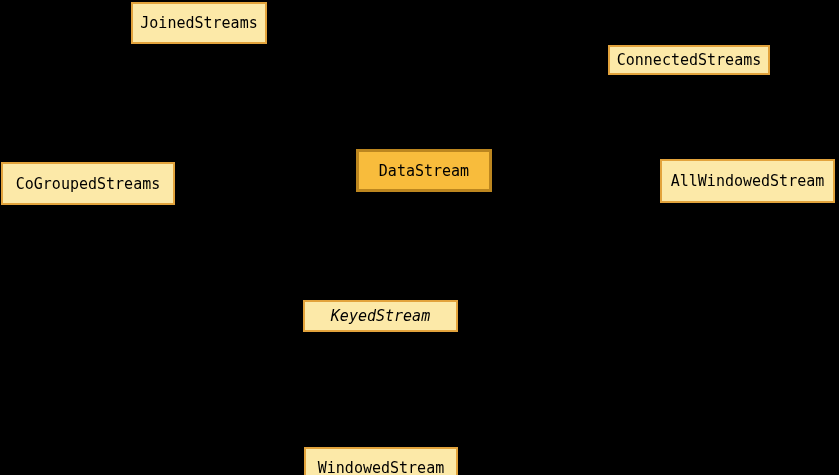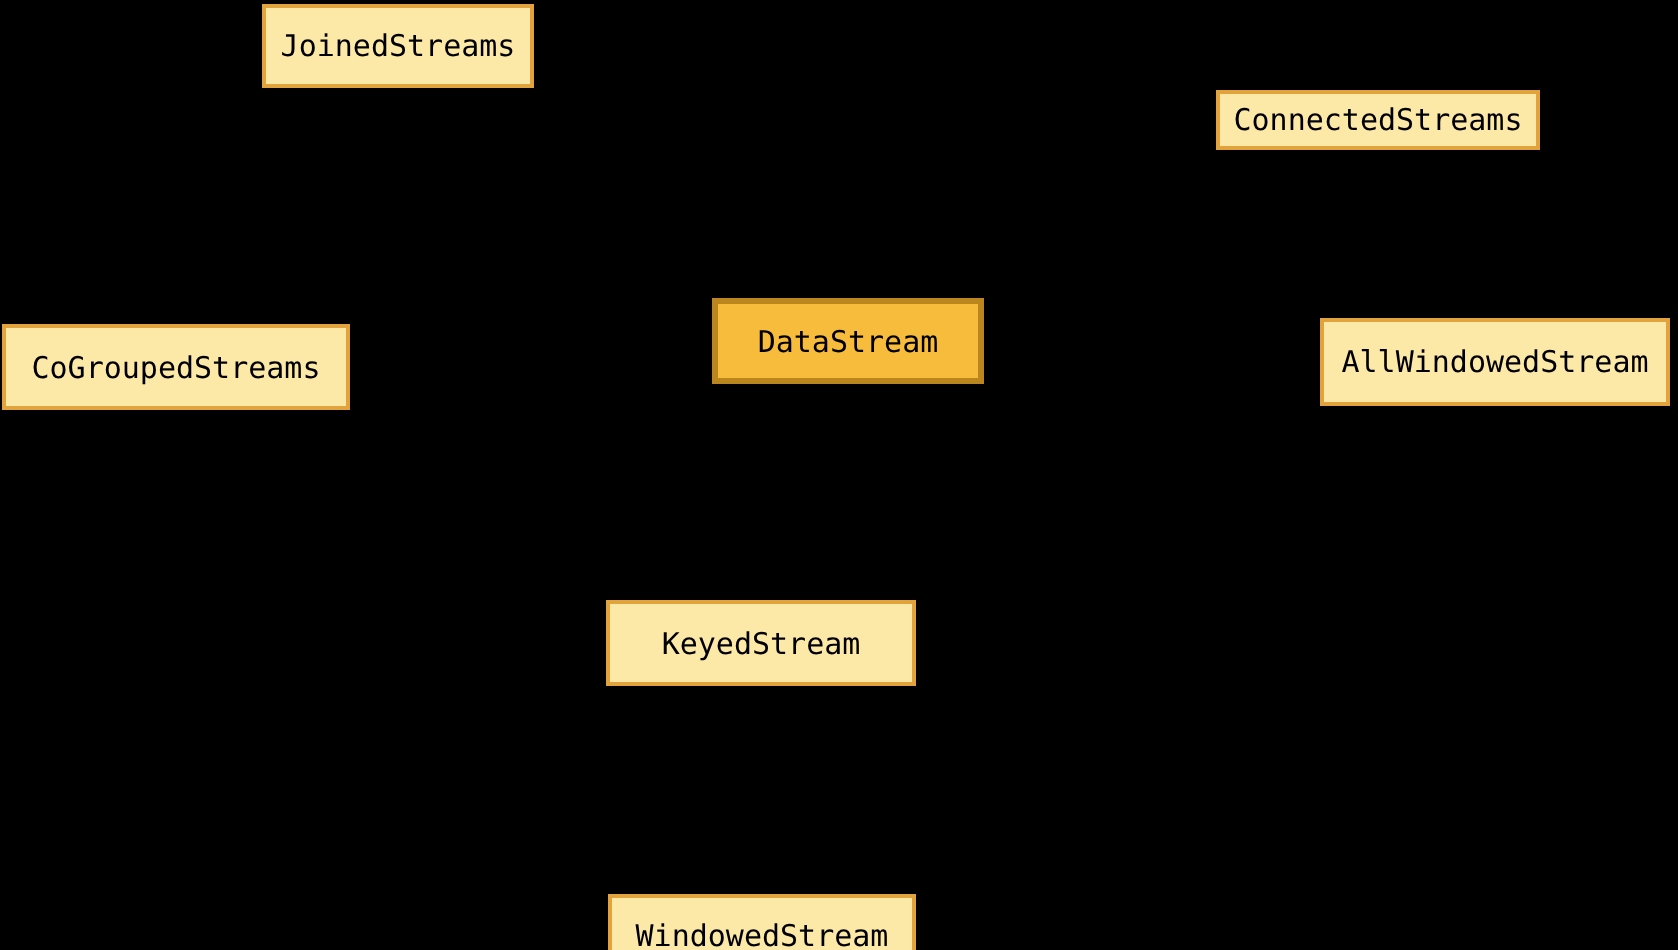--- a/index.html
+++ b/index.html
@@ -49,17 +49,17 @@
   <div class="node" style="left:131px; top:2px; width:136px; height:42px;">JoinedStreams</div>
 
   <div class="node" style="left:608px; top:45px; width:162px; height:30px;">ConnectedStreams</div>
 
   <div class="node" style="left:1px; top:162px; width:174px; height:43px;">CoGroupedStreams</div>
 
   <div class="node highlight" style="left:356px; top:149px; width:136px; height:43px;">DataStream</div>
 
   <div class="node" style="left:660px; top:159px; width:175px; height:44px;">AllWindowedStream</div>
 
-  <div class="node" style="left:303px; top:300px; width:155px; height:43px;">KeyedStream</div>
+  <div class="node" style="left:303px; top:300px; width:155px; height:32px;font-style:italic;">KeyedStream</div>
 
   <div class="node" style="left:267px; top:447px; width:154px; height:41px;margin-left:37px;">WindowedStream</div>
 
 </div>
 
 </body></html>

